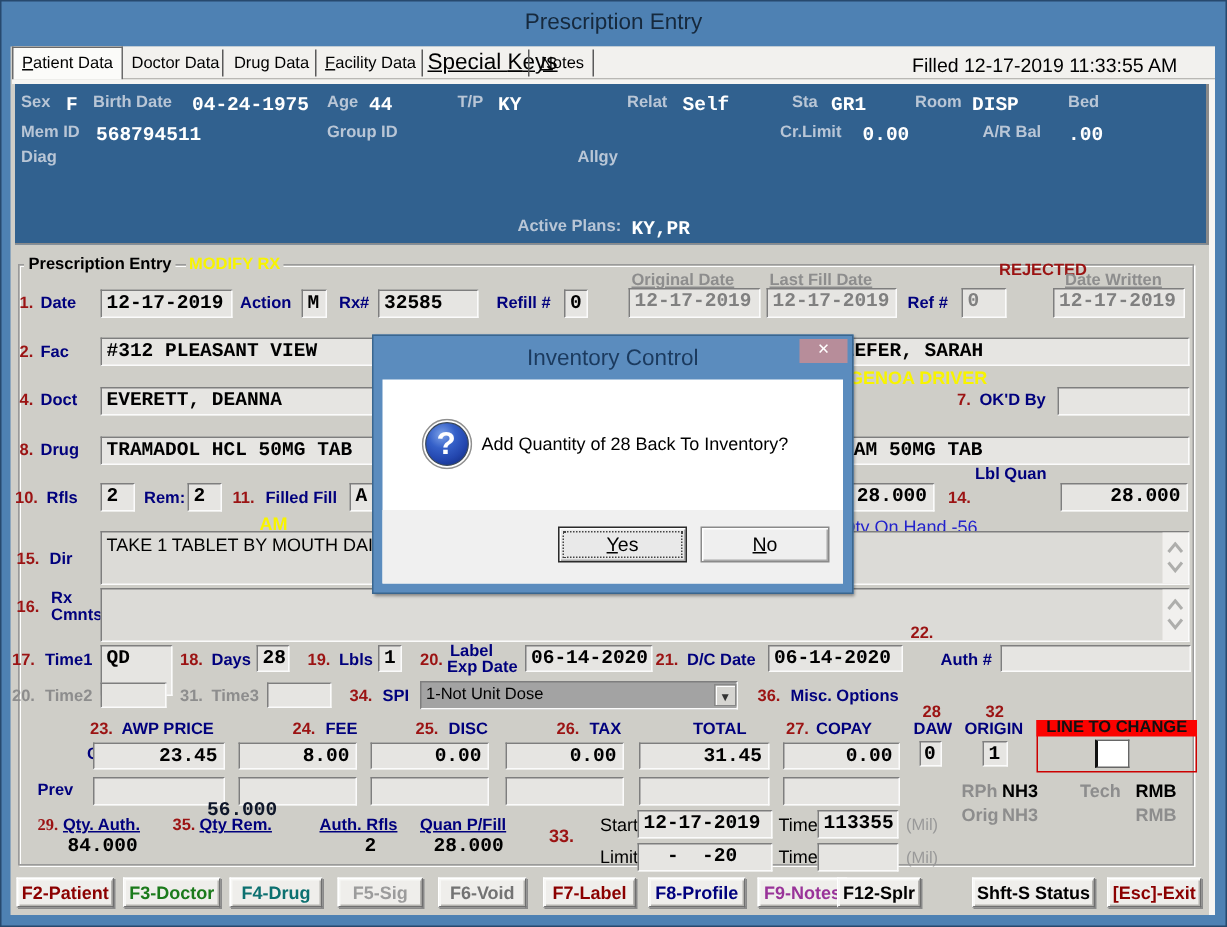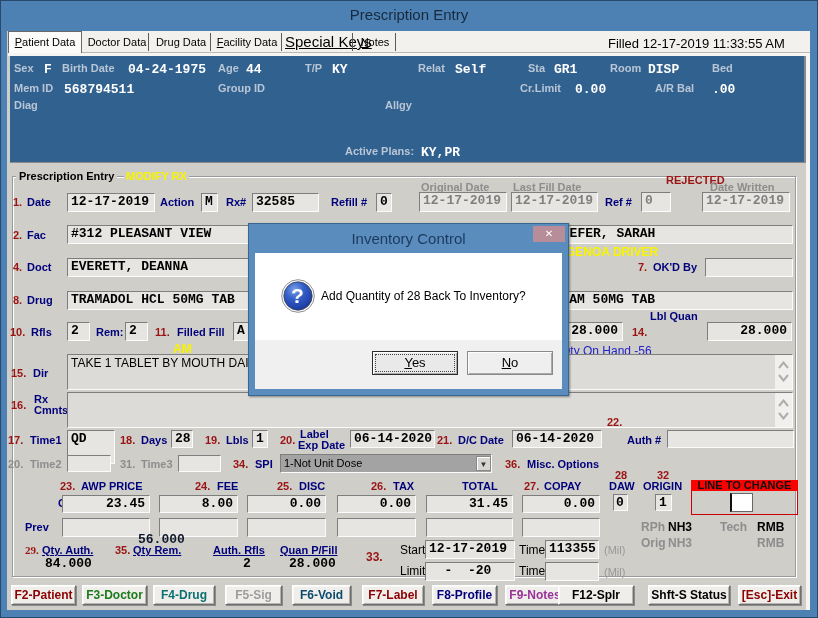--- a/index.html
+++ b/index.html
@@ -269,25 +269,25 @@
   <span class="abs" style="left:400px;top:564px;font:12px 'Liberation Sans';color:#000;">Limit</span>
   <div class="inp" style="left:425px;top:562px;width:90px;height:19px;">  -  -20</div>
   <span class="abs" style="left:519px;top:564px;font:12px 'Liberation Sans';color:#000;">Time</span>
   <div class="inp" style="left:545px;top:562px;width:54px;height:19px;"></div>
   <span class="abs" style="left:604px;top:566px;font:11px 'Liberation Sans';color:#999;">(Mil)</span>
 
   <div class="btn" style="left:11px;width:65px;color:#8b0000;">F2-Patient</div>
   <div class="btn" style="left:82px;width:65px;color:#1b7a1b;">F3-Doctor</div>
   <div class="btn" style="left:153px;width:62px;color:#0c7070;">F4-Drug</div>
   <div class="btn" style="left:225px;width:57px;color:#9c9c9c;">F5-Sig</div>
-  <div class="btn" style="left:292px;width:59px;color:#0c4a6e;">F6-Void</div>
+  <div class="btn" style="left:292px;width:59px;color:#737373;">F6-Void</div>
   <div class="btn" style="left:362px;width:62px;color:#8b0000;">F7-Label</div>
   <div class="btn" style="left:432px;width:65px;color:#00007d;">F8-Profile</div>
   <div class="btn" style="left:505px;width:60px;color:#993399;">F9-Notes</div>
-  <div class="btn" style="left:558px;width:76px;color:#000;">F12-Splr</div>
+  <div class="btn" style="left:558px;width:56px;color:#000;">F12-Splr</div>
   <div class="btn" style="left:648px;width:82px;color:#000;">Shft-S Status</div>
   <div class="btn" style="left:738px;width:63px;color:#8b0000;">[Esc]-Exit</div>
 
   <div class="abs" style="left:248px;top:223px;width:321px;height:173px;background:#5b8cbe;border:1px solid #3a668f;box-shadow:1px 1px 2px rgba(0,0,0,.4);">
     <div class="abs" style="left:0;top:0;width:100%;height:29px;text-align:center;font-size:15px;color:#1b3a5e;line-height:29px;">Inventory Control</div>
     <div class="abs" style="left:284px;top:2px;width:32px;height:16px;background:#b78d9a;color:#fff;font-size:10px;text-align:center;line-height:15px;">✕</div>
     <div class="abs" style="left:6px;top:29px;width:307px;height:136px;background:#fff;">
       <div class="abs" style="left:0;top:87px;width:307px;height:49px;background:#f0f0f0;"></div>
       <svg class="abs" style="left:26px;top:26px;" width="34" height="34" viewBox="0 0 34 34">
         <defs>

